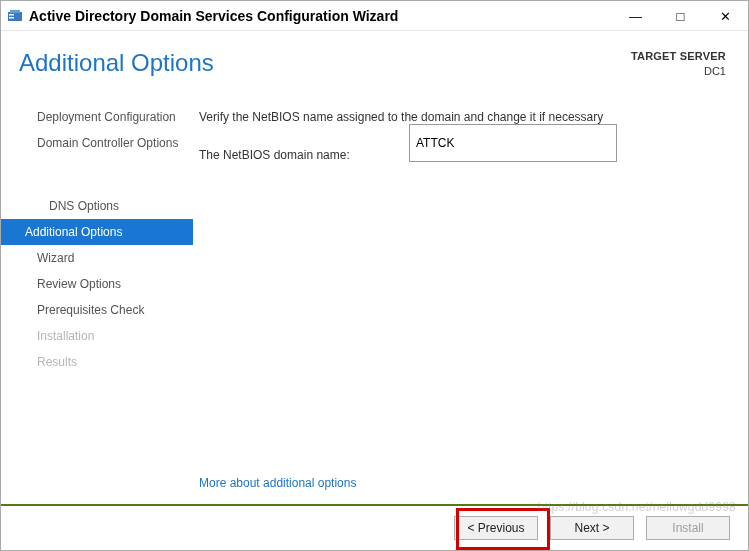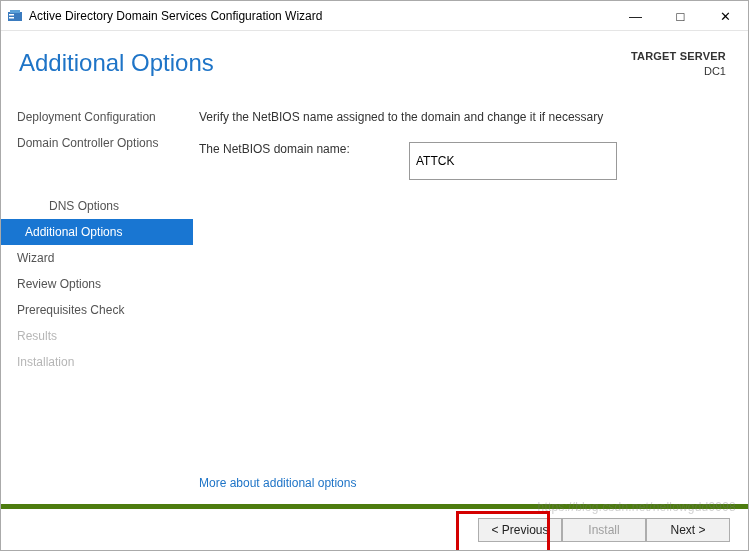--- a/index.html
+++ b/index.html
@@ -1,46 +1,46 @@
 <!DOCTYPE html>
 <html><head>
   <meta charset="utf-8">
   <style>
     * { box-sizing: border-box; margin: 0; padding: 0; font-family: "Segoe UI", Tahoma, sans-serif; }
     body { width: 749px; height: 551px; background: #fff; border: 1px solid #aaa; display: flex; flex-direction: column; position: relative; }
 
     .titlebar { height: 30px; display: flex; align-items: center; padding: 0 0 0 6px; border-bottom: 1px solid #e5e5e5; }
     .titlebar-icon { width: 16px; height: 16px; margin-right: 6px; display: inline-flex; align-items: center; justify-content: center; }
-    .titlebar-title { font-size: 12px; color: #000; flex: 1; }
+    .titlebar-title { font-size: 14px; color: #000; flex: 1; font-weight: bold; }
     .win-controls { display: flex; height: 100%; }
     .win-btn { width: 45px; height: 30px; display: flex; align-items: center; justify-content: center; font-size: 13px; font-family: "Segoe UI Symbol", sans-serif; cursor: default; }
 
     .header { display: flex; justify-content: space-between; align-items: flex-start; padding: 18px 22px 12px 18px; }
     .page-title { font-size: 24px; font-weight: 400; color: #1e74c7; }
     .target-block { text-align: right; font-size: 11px; color: #333; line-height: 1.4; }
     .target-label { font-weight: 600; letter-spacing: 0.2px; }
     .target-host { font-weight: 400; }
 
     .body { flex: 1; display: flex; overflow: hidden; }
 
     .sidebar { width: 192px; padding-top: 12px; }
-    .nav-item { padding: 4px 0 4px 16px; font-size: 12px; color: #535353; cursor: default; line-height: 1.5; }
+    .nav-item { padding: 4px 0 4px 36px; font-size: 12px; color: #535353; cursor: default; line-height: 1.5; }
     .nav-item.indent { padding-left: 48px; margin-top: 37px; }
     .nav-item.active { background: #1976d2; color: #fff; padding-left: 24px; }
     .nav-item.disabled { color: #b6b6b6; }
 
     .content { flex: 1; padding: 18px 30px 8px 6px; display: flex; flex-direction: column; font-size: 12px; color: #333; }
-    .instruction { margin-bottom: 18px; }
-    .form-row { display: flex; align-items: flex-start; }
+    .instruction { }
+    .form-row { display: flex; align-items: flex-end; }
     .form-label { width: 210px; }
     .text-input { width: 208px; height: 38px; border: 1px solid #999; padding: 2px 6px; font-size: 12px; }
     .spacer { flex: 1; }
     .link { color: #1e74c7; font-size: 12px; margin-top: auto; margin-bottom: 6px; cursor: default; }
 
-    .footer { height: 46px; border-top: 5px solid #4d7c0f; display: flex; justify-content: flex-end; align-items: center; padding: 0 18px; gap: 0; position: relative; }
+    .footer { height: 46px; border-top: 2px solid #4d7c0f; display: flex; justify-content: flex-end; align-items: center; padding: 0 18px; gap: 12px; position: relative; }
     .btn { min-width: 84px; height: 24px; border: 1px solid #adadad; background: #f1f1f1; font-size: 12px; color: #222; cursor: default; }
     .btn.disabled { color: #a0a0a0; }
     .highlight-box { position: absolute; border: 3px solid #d40000; pointer-events: none; }
 
     .watermark { position: absolute; right: 12px; bottom: 36px; font-size: 12px; color: rgba(120,120,120,0.35); letter-spacing: 0.2px; pointer-events: none; }
   </style>
 </head>
 <body>
 
 <div class="titlebar">
@@ -70,34 +70,34 @@
 
 <div class="body">
   <div class="sidebar" id="sidebar">
       <div class="nav-item">Deployment Configuration</div>
       <div class="nav-item">Domain Controller Options</div>
       <div class="nav-item indent">DNS Options</div>
       <div class="nav-item active">Additional Options</div>
       <div class="nav-item">Wizard</div>
       <div class="nav-item">Review Options</div>
       <div class="nav-item">Prerequisites Check</div>
+      <div class="nav-item disabled">Installation</div>
       <div class="nav-item disabled">Results</div>
-      <div class="nav-item disabled">Installation</div>
     </div>
   <div class="content">
     <div class="instruction">Verify the NetBIOS name assigned to the domain and change it if necessary</div>
     <div class="form-row">
       <div class="form-label">The NetBIOS domain name:</div>
       <input type="text" class="text-input" value="ATTCK" style="">
     </div>
     <div class="spacer"></div>
     <div class="link">More about additional options</div>
   </div>
 </div>
 
 <div class="footer">
   <button class="btn">&lt; Previous</button>
+  <button class="btn">Next &gt;</button>
   <button class="btn disabled">Install</button>
-  <button class="btn">Next &gt;</button>
   <div class="highlight-box" id="next-highlight" style="left: 455px; top: 1.5px; width: 94px; height: 42px;"></div>
 </div>
 
 <div class="watermark">https://blog.csdn.net/nellowgdd9998</div>
 
 </body></html>

